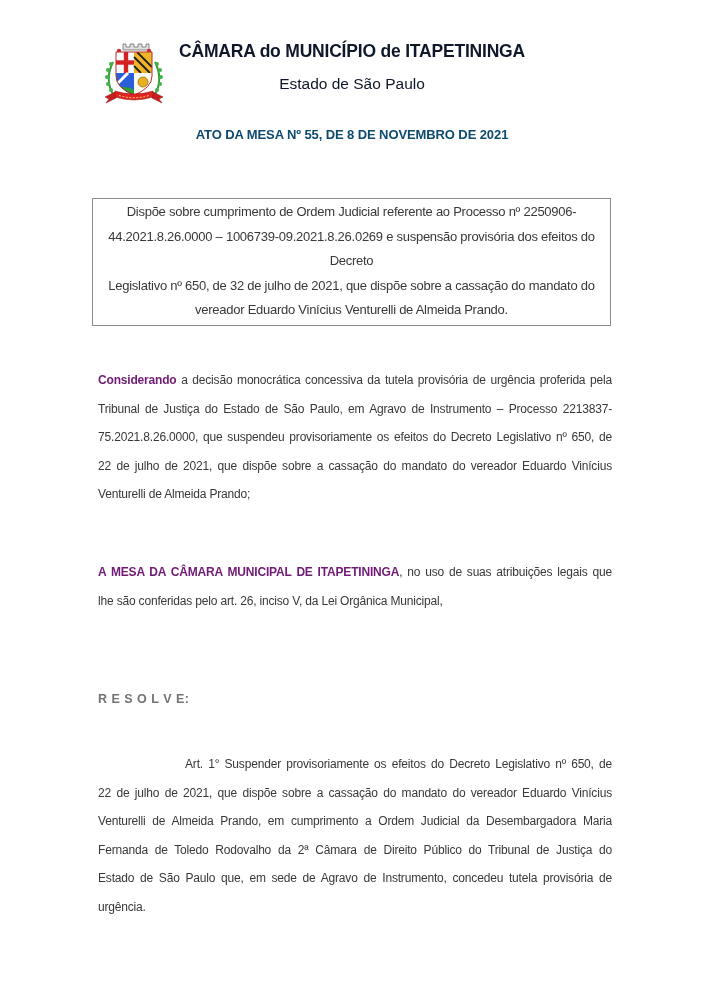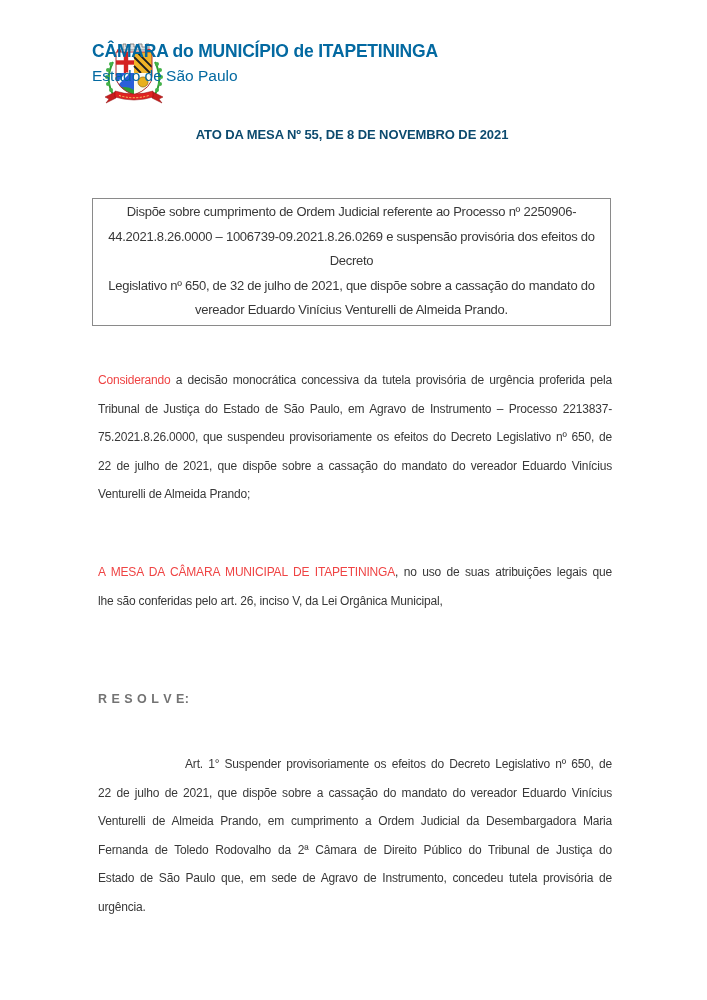--- a/index.html
+++ b/index.html
@@ -7,44 +7,44 @@
   .page{
     position:relative;
     width:707px;height:1000px;
     background:#ffffff;
     font-family:"Liberation Sans",sans-serif;
     color:#383838;
     overflow:hidden;
   }
   
   .crest{position:absolute;left:101px;top:40px;width:66px;height:68px;}
-  .hdr-text{position:absolute;left:92px;top:41px;width:520px;color:#0369a1;}
+  .hdr-text{position:absolute;left:92px;top:41px;width:520px;text-align:center;color:#0f172a;}
   .hdr-title{font-size:17.5px;font-weight:bold;letter-spacing:-0.2px;line-height:20px;}
-  .hdr-sub{font-size:15.5px;line-height:20px;margin-top:5px;}
+  .hdr-sub{font-size:15.5px;line-height:20px;margin-top:13px;}
   
   .doc-title{
     position:absolute;left:92px;top:127px;width:520px;
     text-align:center;font-weight:bold;font-size:13px;letter-spacing:-0.1px;color:#0c4a6e;
   }
   
   .ementa{
     position:absolute;left:92px;top:198px;width:519px;box-sizing:border-box;
     border:1px solid #8a8a8a;
     padding:1px 4px 2px 4px;
     font-size:13px;letter-spacing:-0.02em;line-height:24.6px;
     text-align:center;
   }
   
   .para{
     position:absolute;left:98px;width:514px;
     font-size:12px;line-height:28.5px;letter-spacing:-0.015em;
   }
   .line{min-height:28.5px;}
   .just{text-align:justify;text-align-last:justify;-moz-text-align-last:justify;}
-  .lead{font-weight:normal;color:#ef4444;}
+  .lead{font-weight:bold;color:#701a75;}
   .p-considerando{top:366px;}
   .p-mesa{top:558px;}
   .resolve{
     position:absolute;left:98px;top:685px;width:514px;
     font-size:12.5px;line-height:28.5px;font-weight:bold;color:#737373;letter-spacing:0.5px;
   }
   .p-art1{top:750px;}
   .indent1{padding-left:87px;}
 </style>
 </head>

